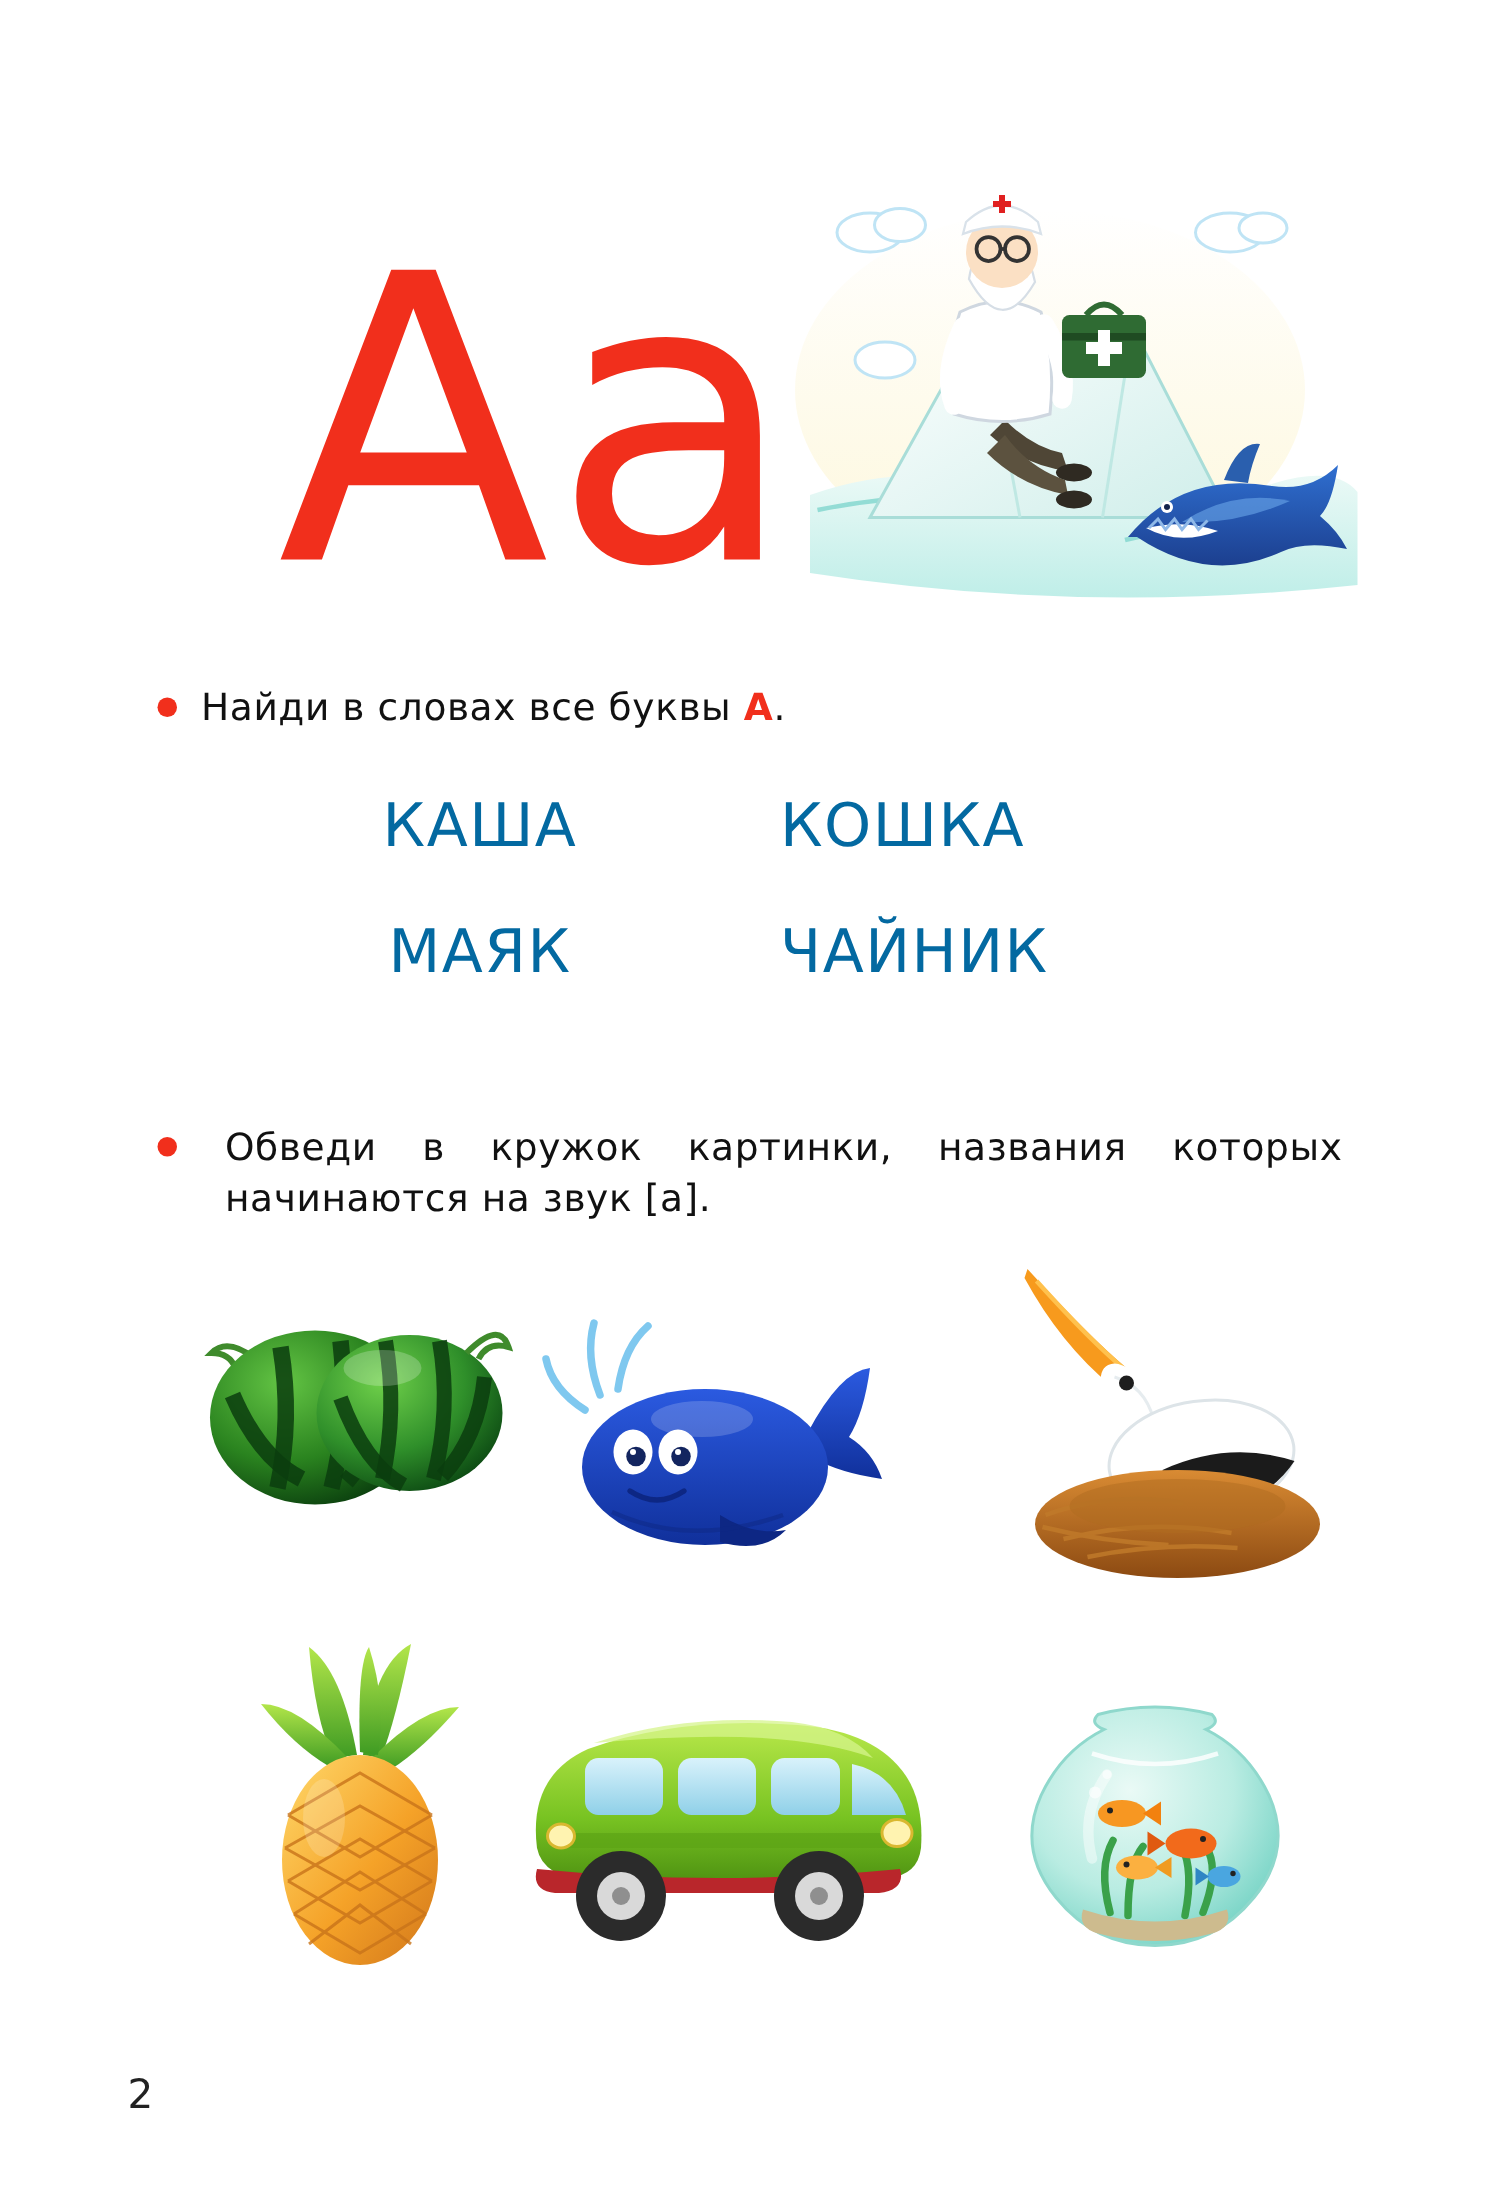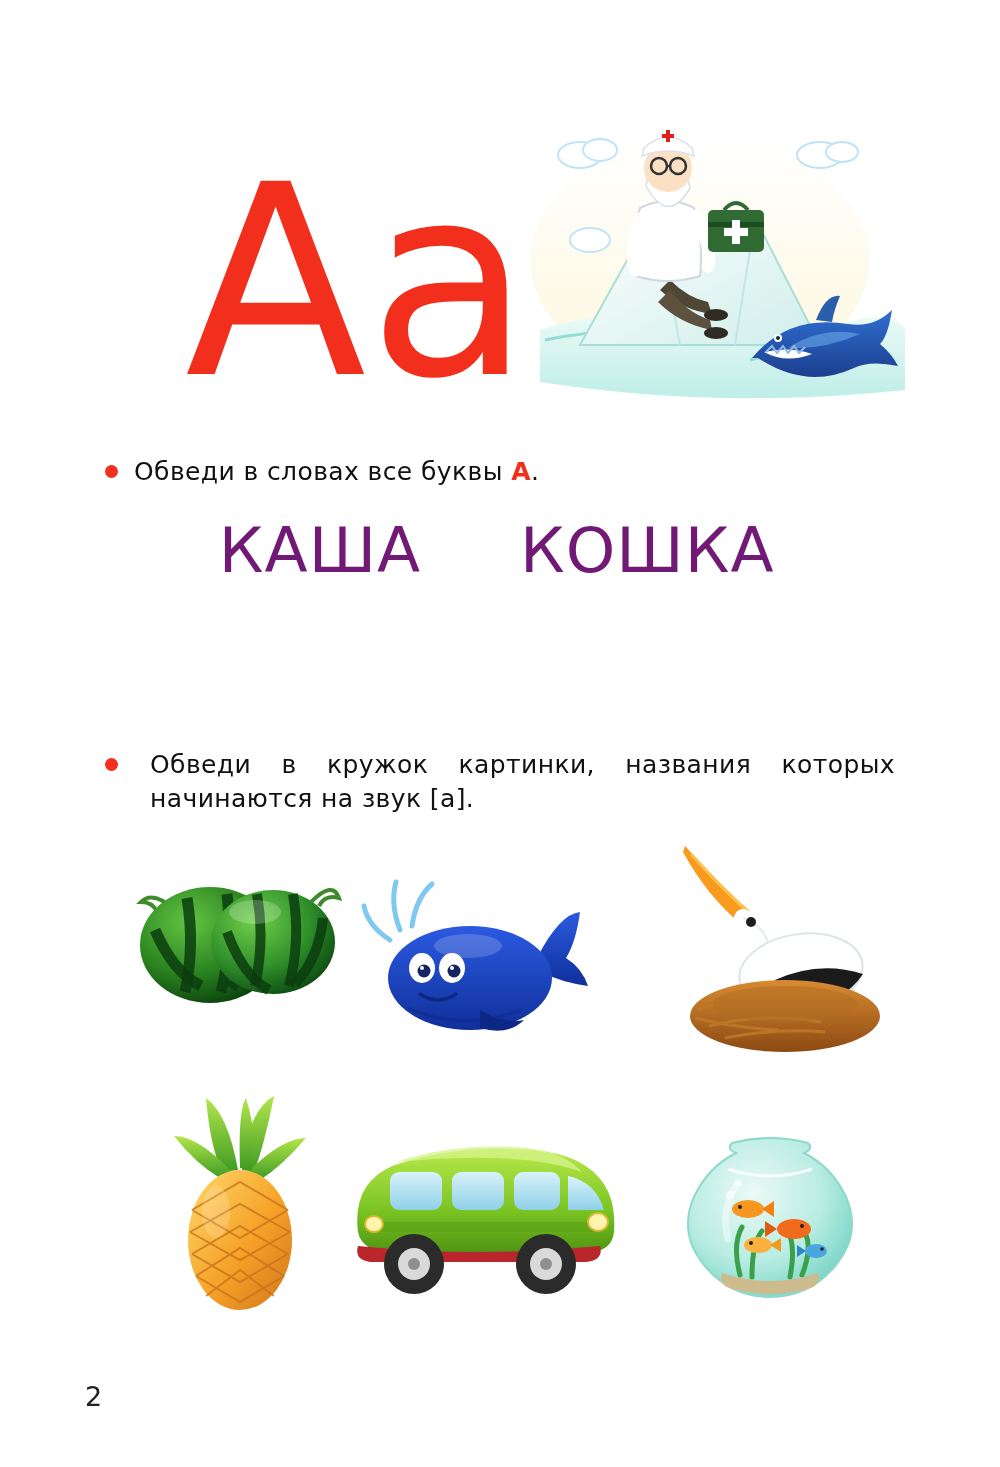--- a/index.html
+++ b/index.html
@@ -82,24 +82,24 @@
     top: 515px;
     width: 790px;
   }
   .word-row {
     display: flex;
     justify-content: flex-start;
     margin-bottom: 12px;
   }
   .word {
     font-family: "DejaVu Sans", sans-serif;
-    font-size: 63px;
+    font-size: 40px;
     line-height: 72px;
     letter-spacing: 1px;
-    color: #701a75;
+    color: #0369a1;
     white-space: nowrap;
   }
   .word.col1 { width: 400px; text-align: center; }
   .word.col2 { width: 380px; }
 
   
   .pictures {
     position: absolute;
     left: 95px;
     top: 840px;
@@ -215,27 +215,31 @@
         <path d="M246 262 l 6 -6 l 5 7 l 6 -7 l 5 7 l 6 -7 l 5 7 l 6 -6" fill="none" stroke="#8fb9e8" stroke-width="2"></path>
         <circle cx="258" cy="248" r="4" fill="#ffffff"></circle>
         <circle cx="258" cy="248" r="2" fill="#12234a"></circle>
       </g>
     </svg>
   </div>
 </div>
 
 <div class="task" id="task1">
   <span class="bullet-dot"></span>
-  <span class="task-text"><span>Обведи в словах все буквы </span><span class="accent">А</span><span>.</span></span>
+  <span class="task-text"><span>Найди в словах все буквы </span><span class="accent">А</span><span>.</span></span>
 </div>
 
 <div class="words">
   <div class="word-row">
     <div class="word col1">КАША</div>
     <div class="word col2">КОШКА</div>
+  </div>
+  <div class="word-row">
+    <div class="word col1">МАЯК</div>
+    <div class="word col2">ЧАЙНИК</div>
   </div>
 </div>
 
 <div class="task" id="task2">
   <span class="bullet-dot"></span>
   <span class="task-text">Обведи в кружок картинки, названия которых начина­ются на звук [а].</span>
 </div>
 
 <div class="pictures">
 

